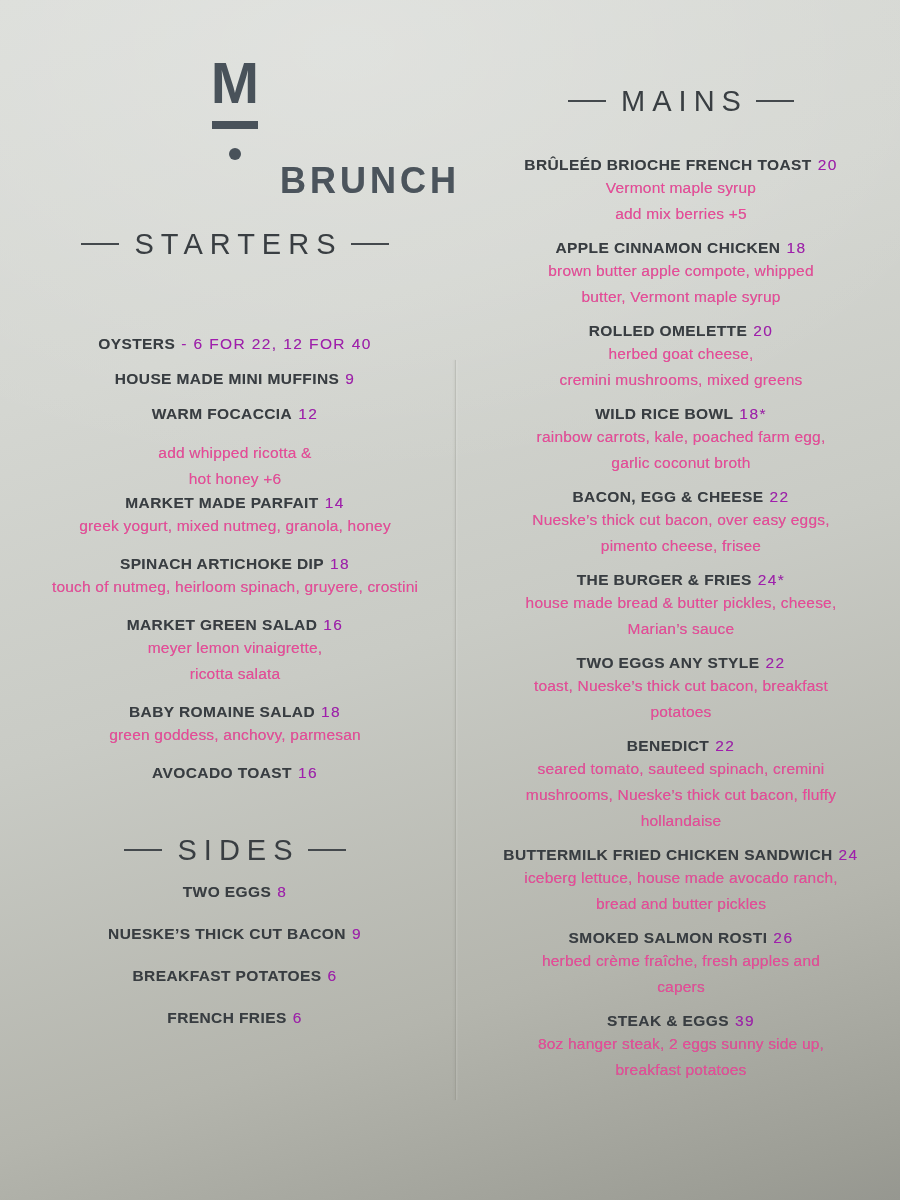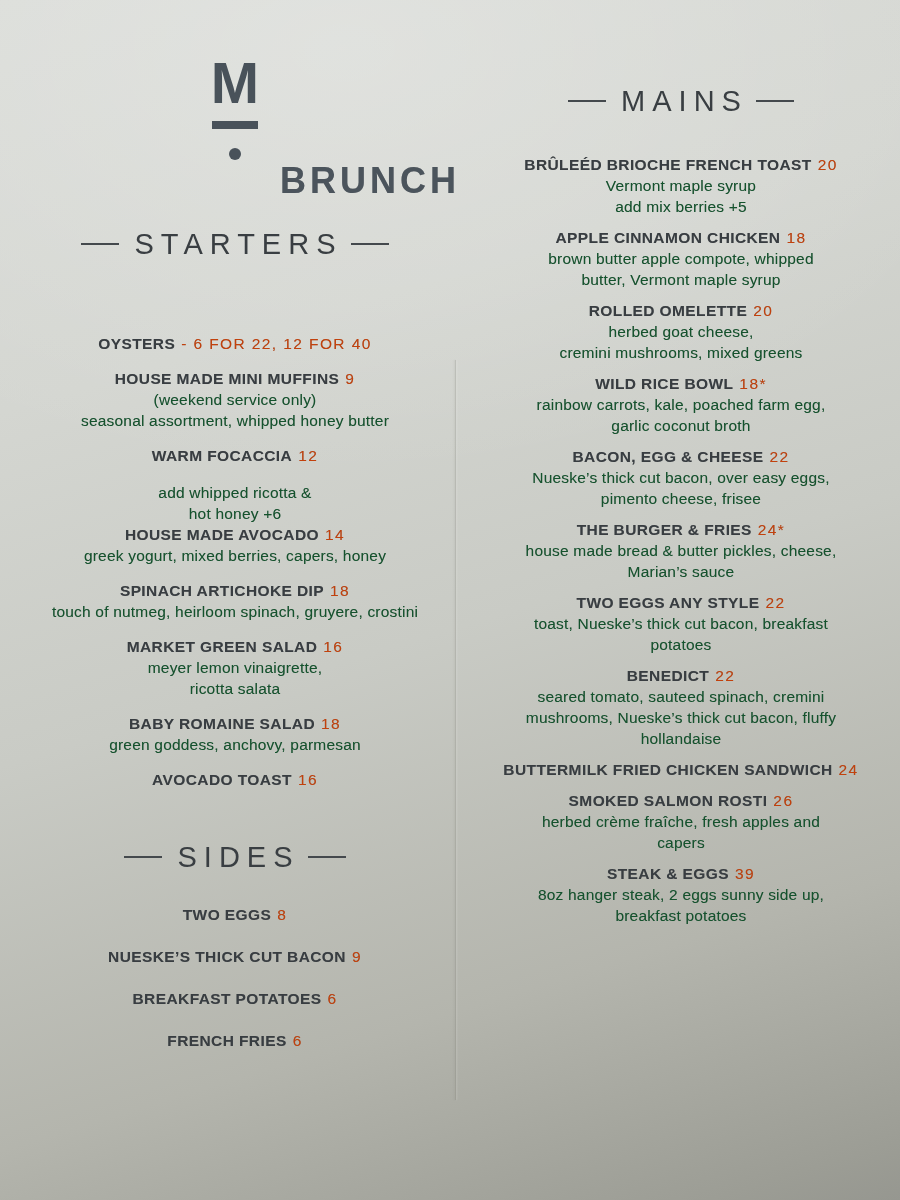--- a/index.html
+++ b/index.html
@@ -41,36 +41,36 @@
   
   .section-heading {
     display: flex; align-items: center; justify-content: center;
     gap: 8px;
     font-size: 29px; font-weight: 400; letter-spacing: 7px;
     color: #393e42; line-height: 34px;
     text-indent: 7px; 
   }
   .heading-rule { width: 38px; height: 2px; background: #44494d; flex: 0 0 auto; }
   .starters-heading { margin-top: 25px; margin-bottom: 72px; }
-  .sides-heading    { margin-top: 50px; margin-bottom: 30px; }
+  .sides-heading    { margin-top: 50px; margin-bottom: 14px; }
   .mains-heading    { margin-bottom: 36px; }
 
   
   .item { margin-bottom: 14px; }
   .col-right .item { margin-bottom: 10px; }
   .item-title {
     font-size: 15.5px; font-weight: 700; letter-spacing: 0.4px;
     line-height: 21px; color: #383d41;
   }
   .item-title .price {
-    font-weight: 400; letter-spacing: 1.4px; margin-left: 6px; color: #c2410c;
+    font-weight: 400; letter-spacing: 1.4px; margin-left: 6px; color: #a21caf;
   }
   .item-desc {
     font-size: 15.5px; font-weight: 400; letter-spacing: 0.2px;
-    line-height: 21px; color: #14532d;
+    line-height: 26px; color: #ec4899;
     white-space: pre-line;
   }
   .addon-note { margin-top: 16px; margin-bottom: 0; }
   .sides-list .item { margin-bottom: 21px; }
   .text-soft { text-shadow: 0 0 0.6px rgba(62,67,72,0.35); }
 </style>
 </head>
 <body>
 
 <div class="menu">
@@ -93,34 +93,32 @@
     </div>
 
     <div class="starters-list">
 
       <div class="item">
         <div class="item-title text-soft"><span>OYSTERS</span><span class="price">- 6 FOR 22, 12 FOR 40</span></div>
       </div>
 
       <div class="item">
         <div class="item-title text-soft"><span>HOUSE MADE MINI MUFFINS</span><span class="price">9</span></div>
-        <div class="item-desc text-soft">(weekend service only)
-seasonal assortment, whipped honey butter</div>
       </div>
 
       <div class="item">
         <div class="item-title text-soft"><span>WARM FOCACCIA</span><span class="price">12</span></div>
       </div>
 
       <div class="item-desc addon-note text-soft">add whipped ricotta &amp;
 hot honey +6</div>
 
       <div class="item">
-        <div class="item-title text-soft"><span>HOUSE MADE AVOCADO</span><span class="price">14</span></div>
-        <div class="item-desc text-soft">greek yogurt, mixed berries, capers, honey</div>
+        <div class="item-title text-soft"><span>MARKET MADE PARFAIT</span><span class="price">14</span></div>
+        <div class="item-desc text-soft">greek yogurt, mixed nutmeg, granola, honey</div>
       </div>
 
       <div class="item">
         <div class="item-title text-soft"><span>SPINACH ARTICHOKE DIP</span><span class="price">18</span></div>
         <div class="item-desc text-soft">touch of nutmeg, heirloom spinach, gruyere, crostini</div>
       </div>
 
       <div class="item">
         <div class="item-title text-soft"><span>MARKET GREEN SALAD</span><span class="price">16</span></div>
         <div class="item-desc text-soft">meyer lemon vinaigrette,
@@ -215,20 +213,22 @@
 
       <div class="item">
         <div class="item-title text-soft"><span>BENEDICT</span><span class="price">22</span></div>
         <div class="item-desc text-soft">seared tomato, sauteed spinach, cremini
 mushrooms, Nueske’s thick cut bacon, fluffy
 hollandaise</div>
       </div>
 
       <div class="item">
         <div class="item-title text-soft"><span>BUTTERMILK FRIED CHICKEN SANDWICH</span><span class="price">24</span></div>
+        <div class="item-desc text-soft">iceberg lettuce, house made avocado ranch,
+bread and butter pickles</div>
       </div>
 
       <div class="item">
         <div class="item-title text-soft"><span>SMOKED SALMON ROSTI</span><span class="price">26</span></div>
         <div class="item-desc text-soft">herbed crème fraîche, fresh apples and
 capers</div>
       </div>
 
       <div class="item">
         <div class="item-title text-soft"><span>STEAK &amp; EGGS</span><span class="price">39</span></div>

